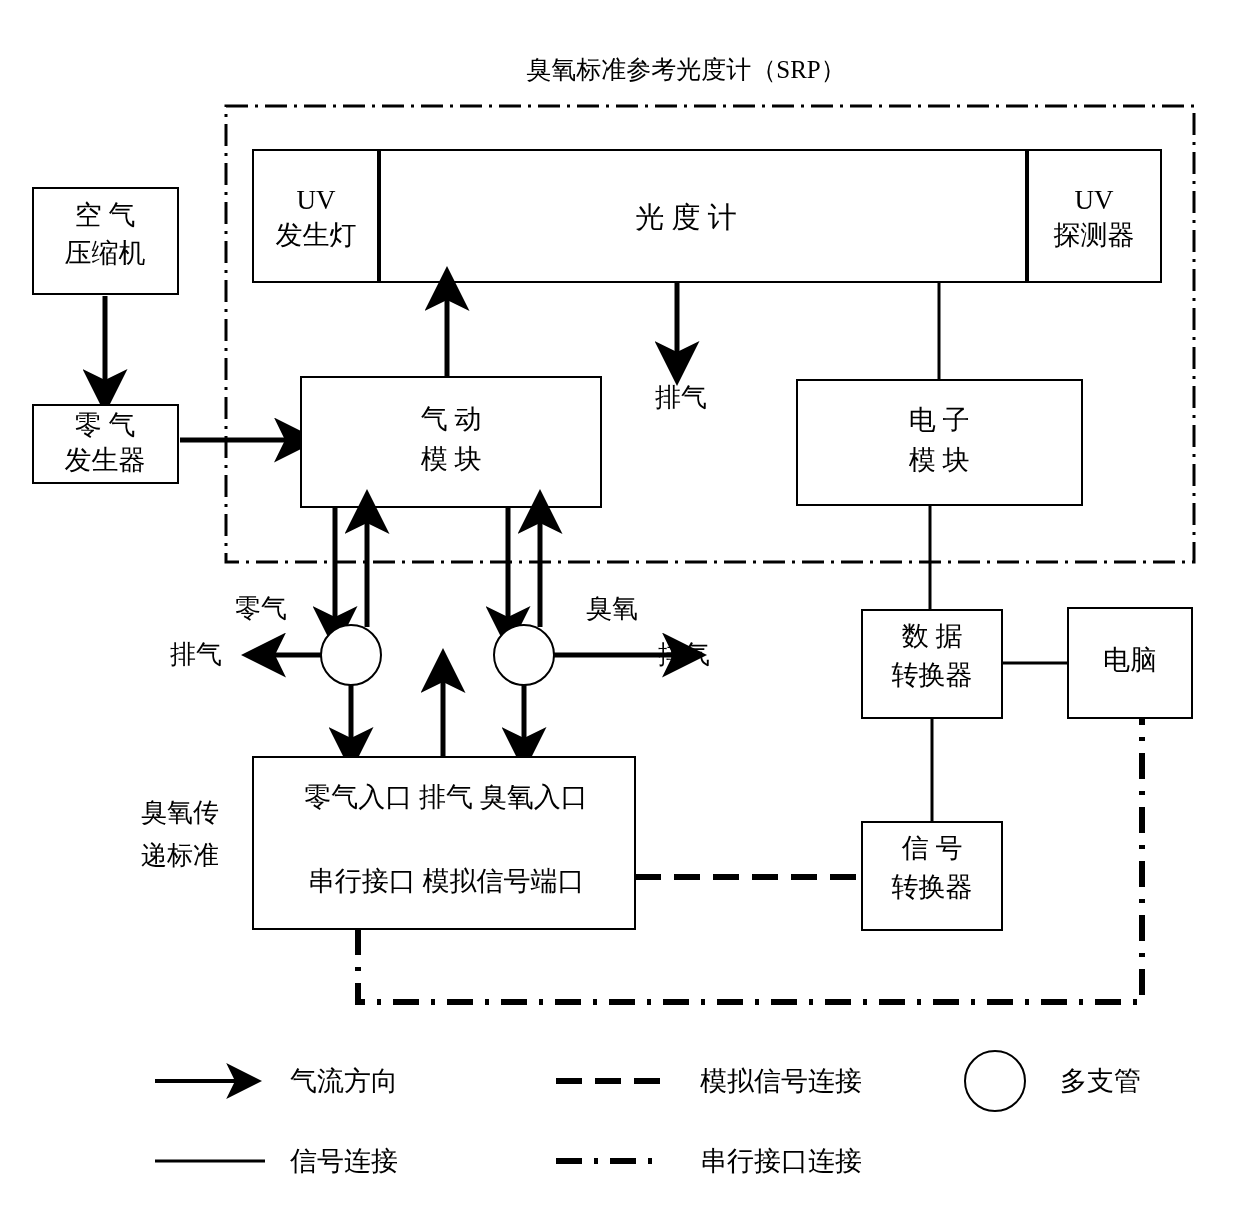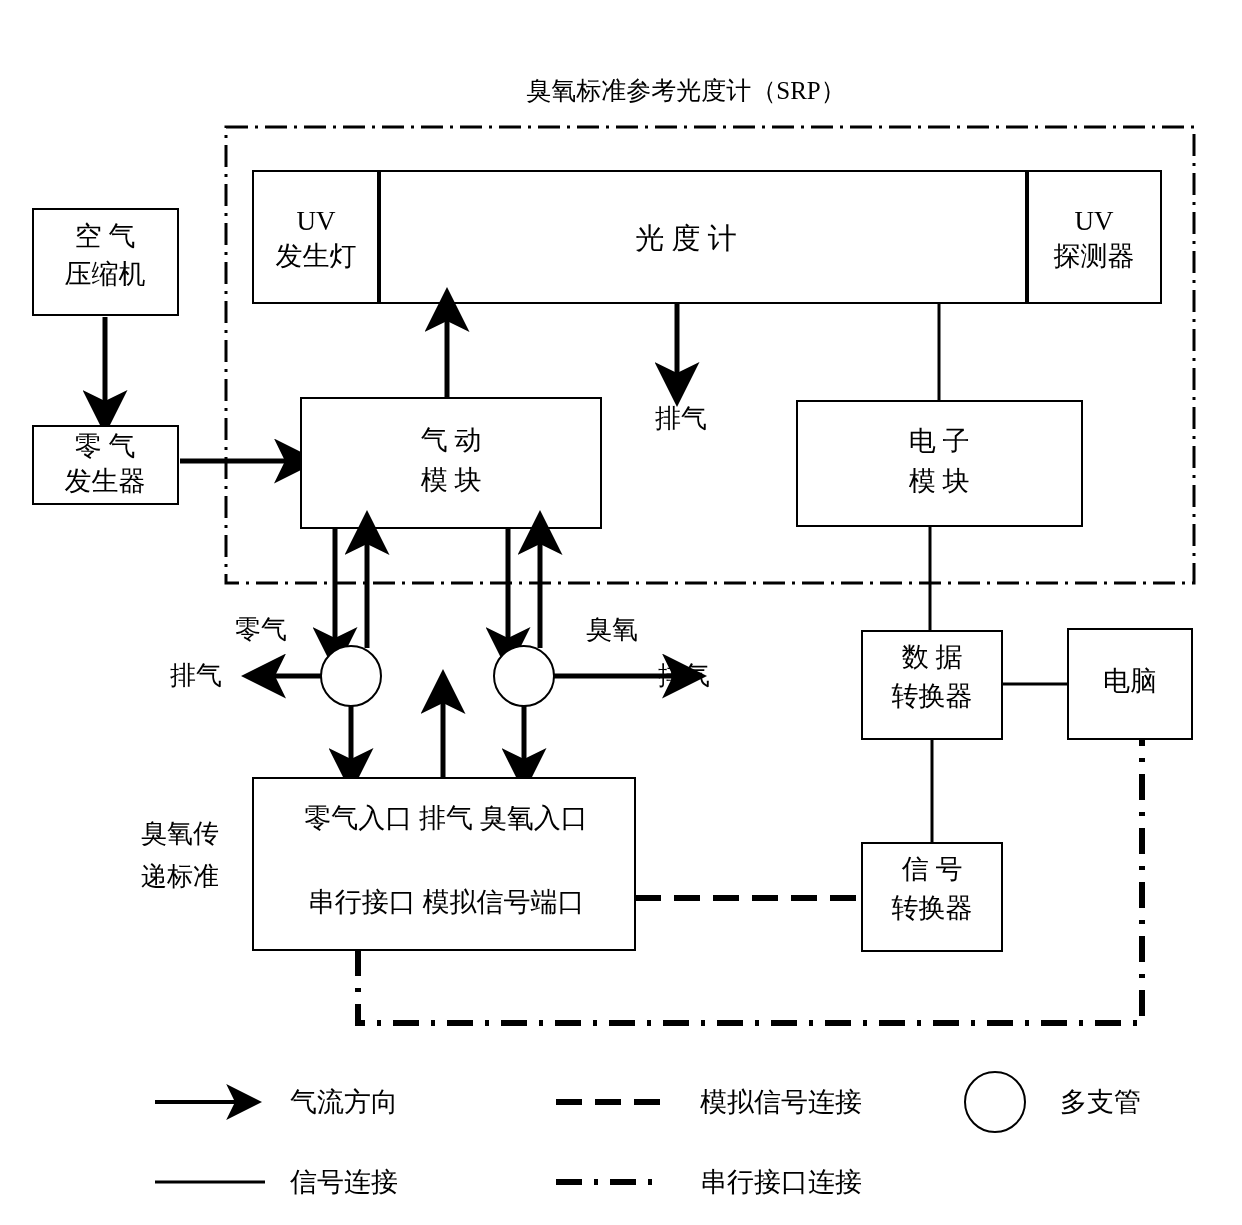--- a/index.html
+++ b/index.html
@@ -11,21 +11,20 @@
     width: 1242px;
     height: 1225px;
     font-family: "Liberation Serif", "DejaVu Serif", serif;
     color: #000000;
     overflow: hidden;
   }
   #diagram-root {
     position: relative;
     width: 1242px;
     height: 993px;
-    margin-top: 21px;
   }
   svg.diagram {
     position: absolute;
     top: 0;
     left: 0;
     width: 1242px;
     height: 1225px;
   }
   .box-rect {
     fill: #ffffff;

